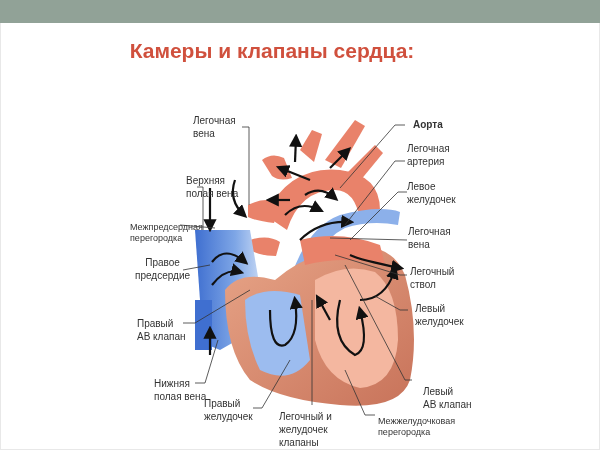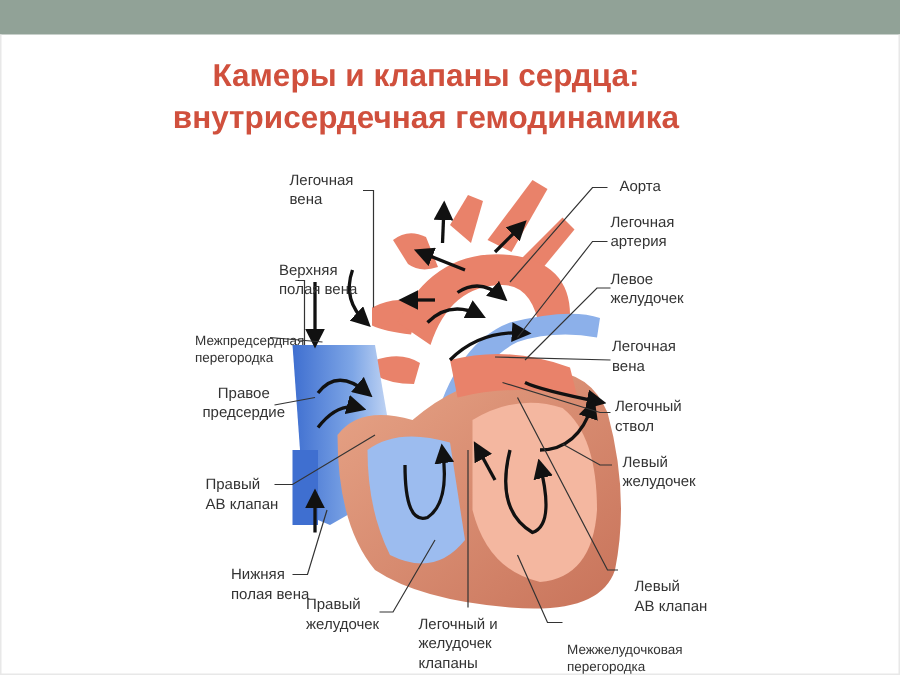--- a/index.html
+++ b/index.html
@@ -10,41 +10,40 @@
     }
     .topbar {
       position: absolute; left: 0; top: 0; width: 600px; height: 23px;
       background: #91a297;
     }
     .slide-frame {
       position: absolute; left: 0; top: 23px; width: 598px; height: 426px;
       border-left: 1px solid #e8e8e8; border-right: 1px solid #e8e8e8; border-bottom: 1px solid #e8e8e8;
     }
     .title {
-      position: absolute; left: 16px; top: 37px; width: 536px;
+      position: absolute; left: 4px; top: 37px; width: 536px;
       text-align: center; color: #d0503d; font-weight: bold;
       font-size: 21px; line-height: 28px;
     }
     .title div { white-space: nowrap; }
     svg.diagram { position: absolute; left: 0; top: 0; }
     .lbl {
       position: absolute; color: #333333; font-size: 10px; line-height: 13px;
       white-space: pre-line;
     }
     .lbl.small { font-size: 9px; line-height: 11px; }
   </style>
 </head>
 <body>
 
 <div class="topbar"></div>
 <div class="slide-frame"></div>
 
 <div class="title">
   <div>Камеры и клапаны сердца:</div>
-  <div>внутрисердечная гемодинамика</div>
 </div>
 
 <svg class="diagram" width="600" height="450" viewBox="0 0 600 450">
   <defs>
     <marker id="ah" markerWidth="6" markerHeight="6" refX="4" refY="3" orient="auto">
       <path d="M0,0 L6,3 L0,6 Z" fill="#111"></path>
     </marker>
     <linearGradient id="blueg" x1="0" y1="0" x2="1" y2="0">
       <stop offset="0" stop-color="#3f6fd0"></stop>
       <stop offset="0.6" stop-color="#7ea6e6"></stop>
@@ -132,27 +131,27 @@
 предсердие</div>
 <div class="lbl" style="left:137px; top:317px;">Правый
 АВ клапан</div>
 <div class="lbl" style="left:154px; top:377px;">Нижняя
 полая вена</div>
 <div class="lbl" style="left:204px; top:397px;">Правый
 желудочек</div>
 <div class="lbl" style="left:279px; top:410px;">Легочный и
 желудочек
 клапаны</div>
-<div class="lbl small" style="left:378px; top:416px;margin-top:12px;">Межжелудочковая
+<div class="lbl small" style="left:378px; top:416px;">Межжелудочковая
 перегородка</div>
 <div class="lbl" style="left:423px; top:385px;">Левый
 АВ клапан</div>
 <div class="lbl" style="left:415px; top:302px;">Левый
 желудочек</div>
 <div class="lbl" style="left:410px; top:265px;">Легочный
 ствол</div>
 <div class="lbl" style="left:408px; top:225px;">Легочная
 вена</div>
 <div class="lbl" style="left:407px; top:180px;">Левое
 желудочек</div>
 <div class="lbl" style="left:407px; top:142px;">Легочная
 артерия</div>
-<div class="lbl" style="left:413px; top:118px;">Аорта</div>
+<div class="lbl" style="left:413px; top:118px;font-weight:bold;">Аорта</div>
 
 </body></html>

